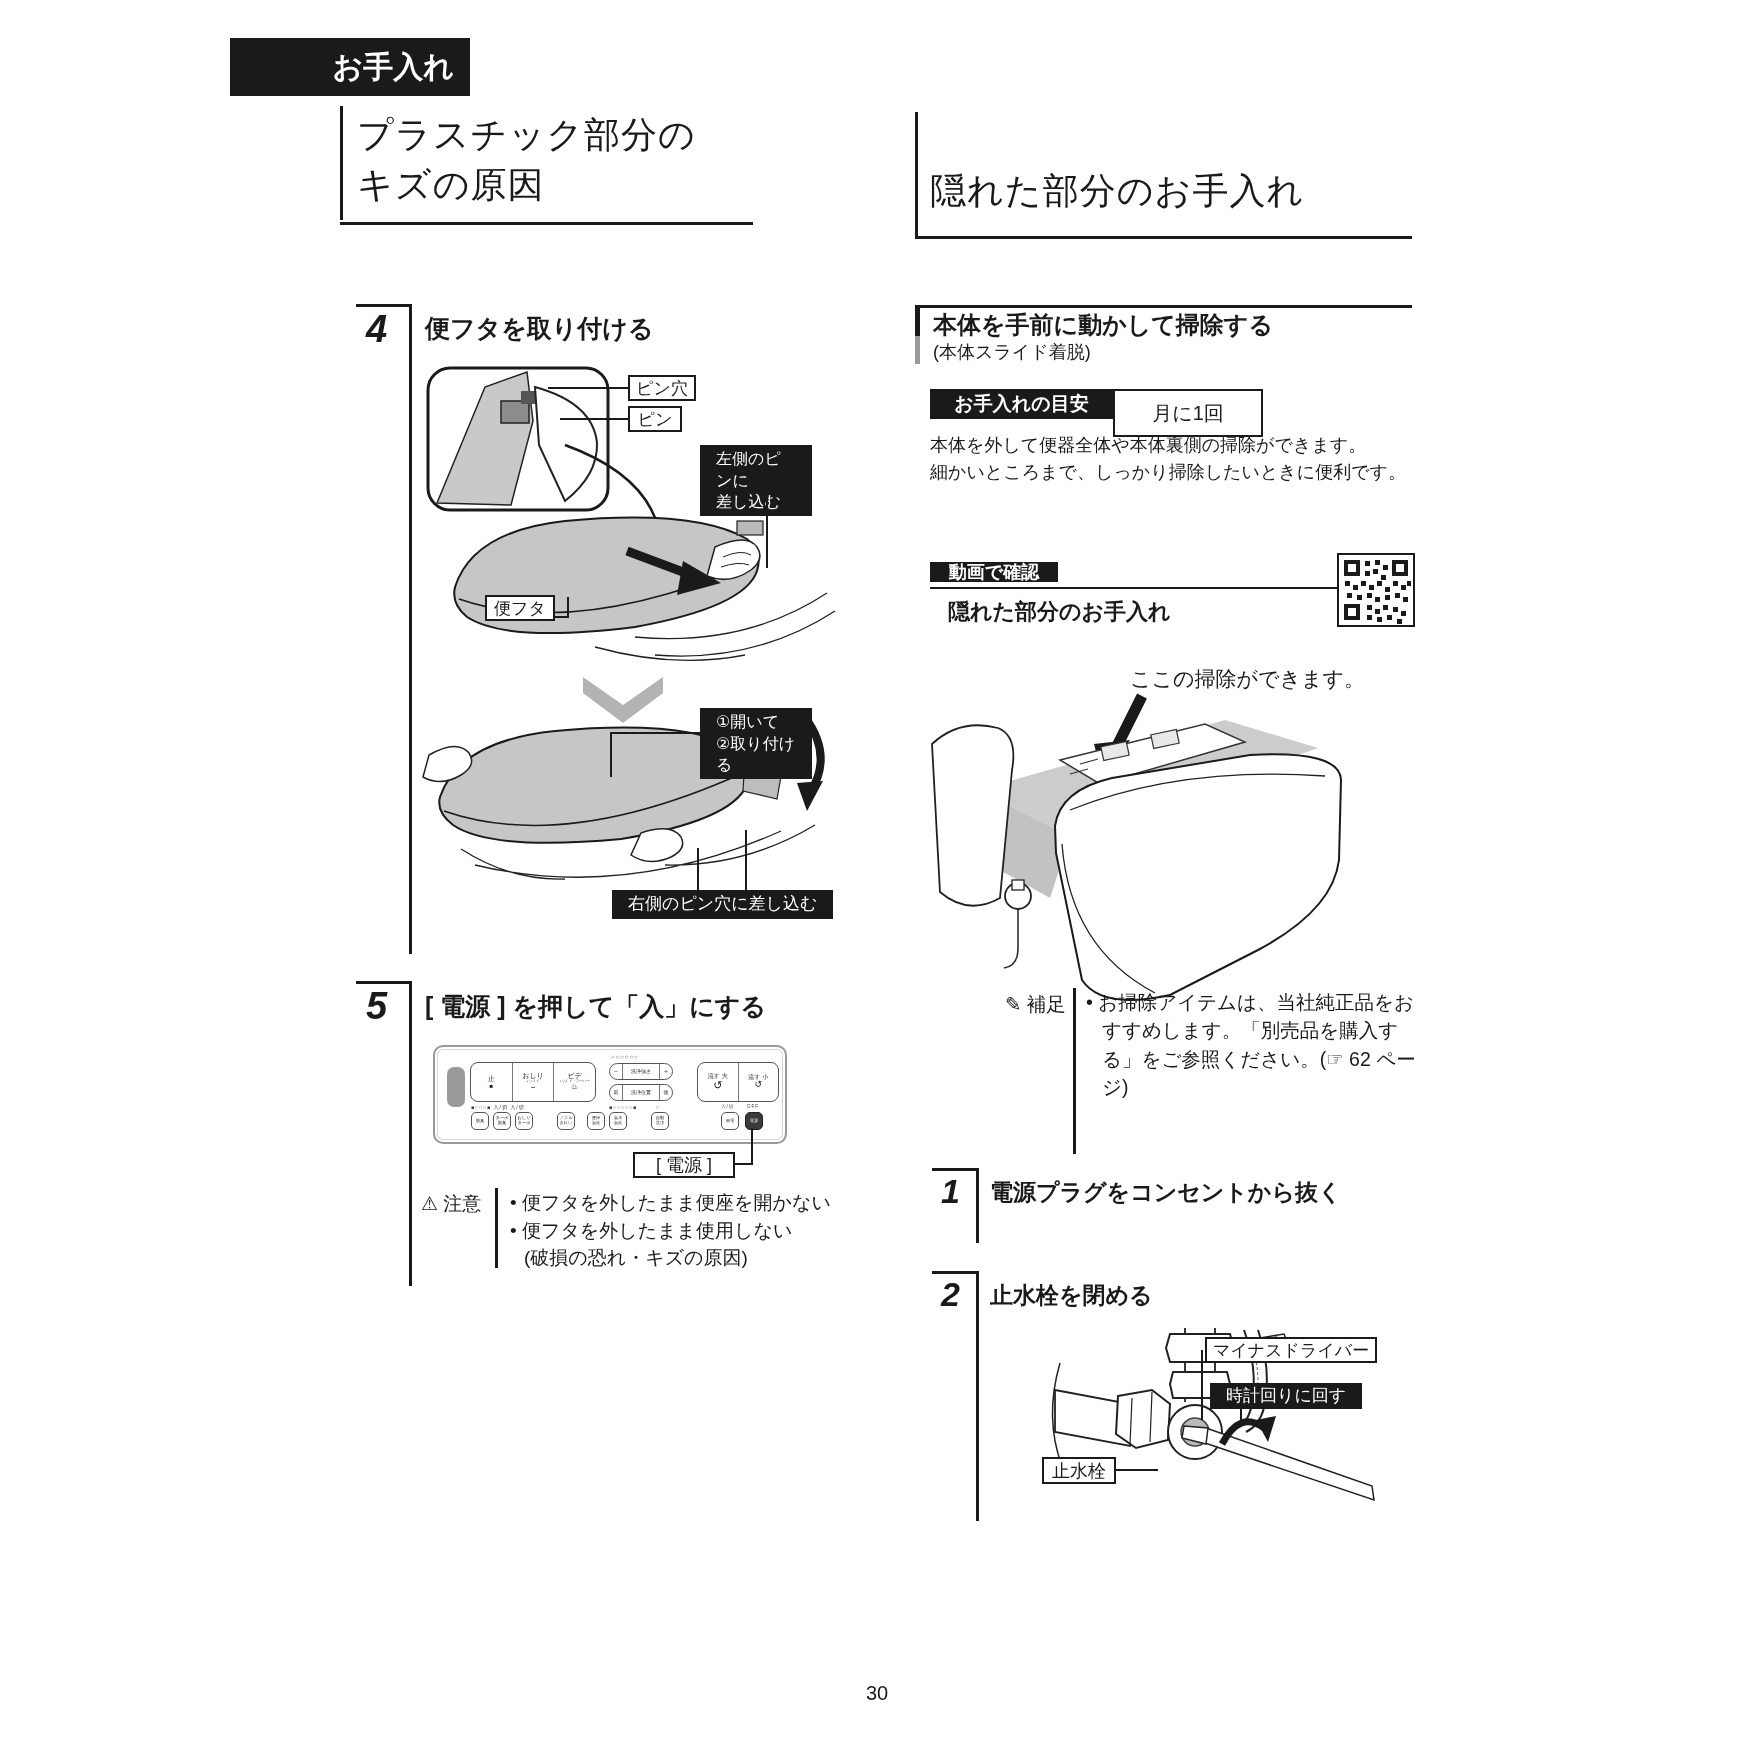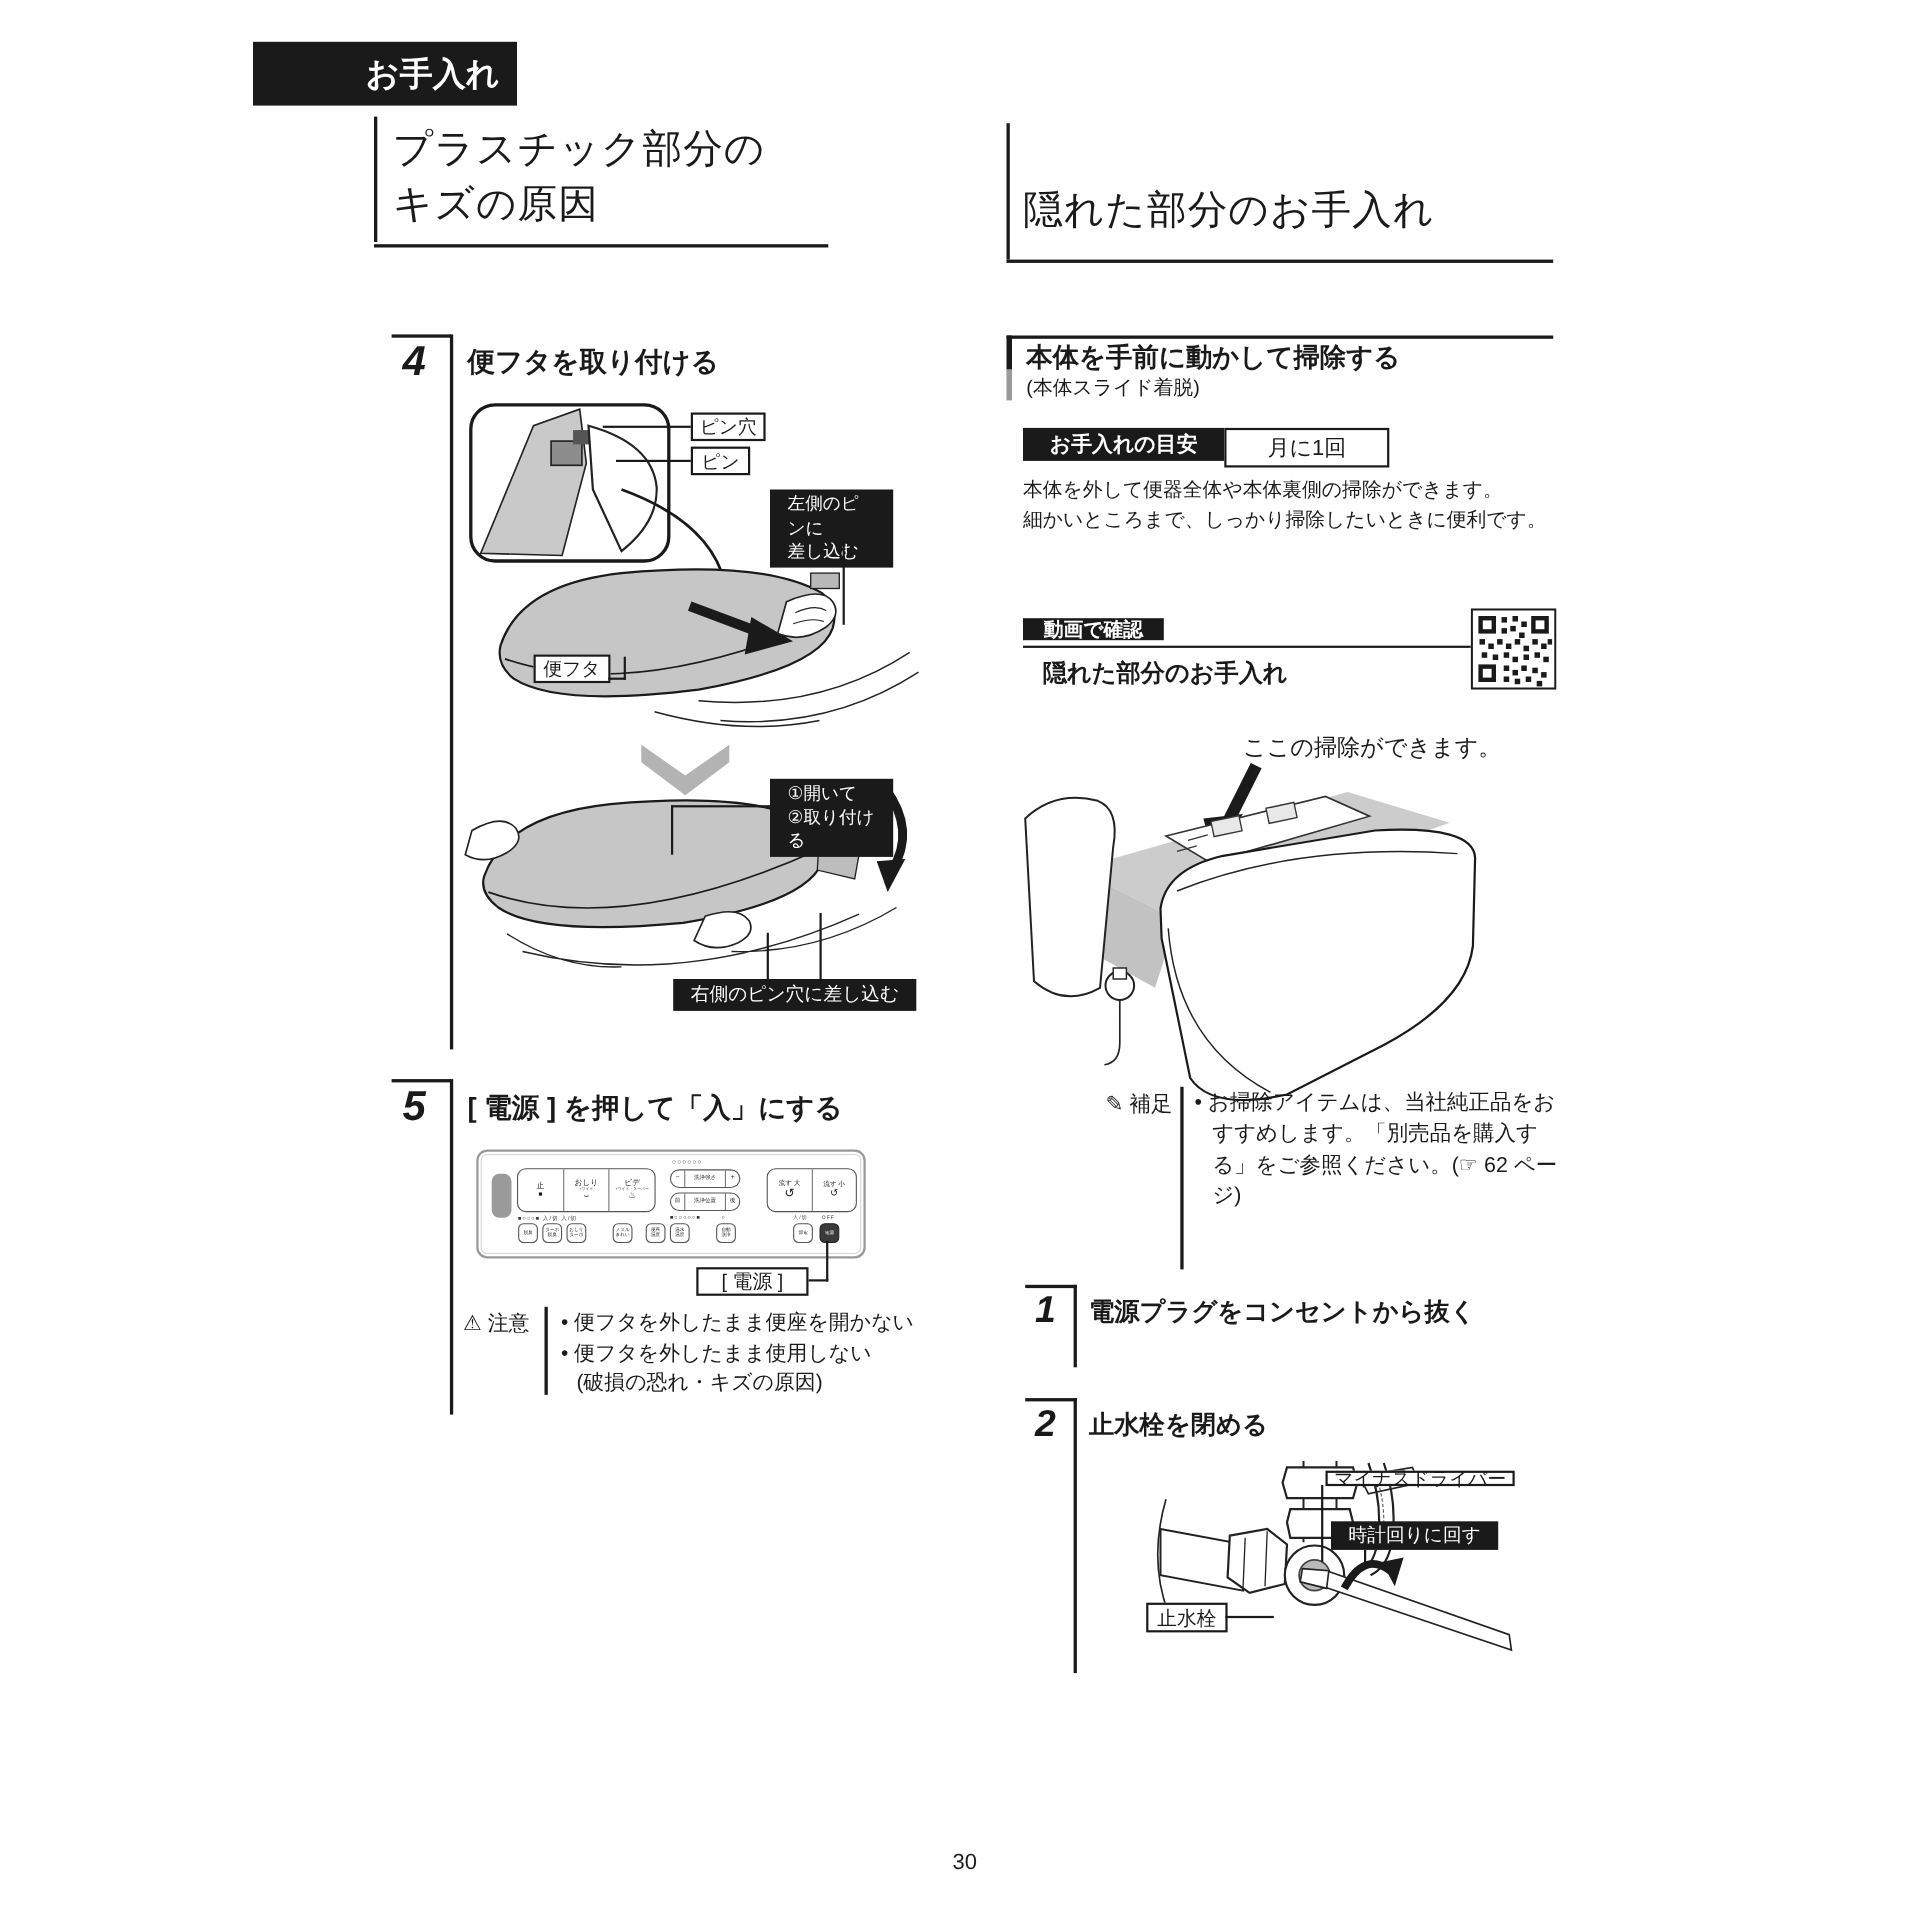--- a/index.html
+++ b/index.html
@@ -219,21 +219,21 @@
   <div class="caution-line caution-indent">(破損の恐れ・キズの原因)</div>
 </div>
 
 <div class="hline" style="left:915px;top:305px;width:497px;height:2.5px;"></div>
 <div class="abs" style="left:915px;top:305px;width:5px;height:31px;background:#1a1a1a;"></div>
 <div class="abs" style="left:915px;top:336px;width:5px;height:28px;background:#9a9a9a;"></div>
 <div class="abs" style="left:933px;top:309px;font-size:24px;font-weight:bold;">本体を手前に動かして掃除する</div>
 <div class="abs" style="left:933px;top:340px;font-size:18px;">(本体スライド着脱)</div>
 
 <div class="abs freq-black" style="left:930px;top:389px;width:183px;height:30px;">お手入れの目安</div>
-<div class="abs freq-white" style="left:1113px;top:389px;width:150px;height:36px;">月に1回</div>
+<div class="abs freq-white" style="left:1113px;top:389px;width:150px;height:48px;">月に1回</div>
 
 <div class="abs body-text pre" style="left:930px;top:432px;width:500px;">本体を外して便器全体や本体裏側の掃除ができます。
 細かいところまで、しっかり掃除したいときに便利です。</div>
 
 <div class="abs video-black" style="left:930px;top:562px;width:128px;height:20px;">動画で確認</div>
 <div class="hline" style="left:930px;top:587px;width:407px;height:2px;"></div>
 <div class="abs" style="left:948px;top:597px;font-size:22px;font-weight:bold;">隠れた部分のお手入れ</div>
 
 <svg class="abs" style="left:1337px;top:553px;" width="78" height="74" viewBox="0 0 78 74">
   <rect x="1" y="1" width="76" height="72" fill="#fff" stroke="#1a1a1a" stroke-width="2"></rect>
@@ -331,20 +331,20 @@
   <path d="M 258,2 Q 272,42 264,80 Q 259,98 246,104" fill="none" stroke="#222" stroke-width="2"></path>
   <path d="M 250,10 Q 262,44 256,78" fill="none" stroke="#555" stroke-width="1" stroke-dasharray="3,2"></path>
   <circle cx="195" cy="104" r="27" fill="#fff" stroke="#222" stroke-width="2"></circle>
   <circle cx="195" cy="104" r="14" fill="#b9b9b9" stroke="#444" stroke-width="1.5"></circle>
   <polygon points="206,100 372,158 374,172 202,114" fill="#fff" stroke="#222" stroke-width="1.5"></polygon>
   <polygon points="184,98 208,100 206,116 182,110" fill="#fff" stroke="#222" stroke-width="1.5"></polygon>
   <path d="M 222,116 Q 240,82 264,100" fill="none" stroke="#1a1a1a" stroke-width="7"></path>
   <polygon points="256,92 276,88 268,114" fill="#1a1a1a"></polygon>
 </svg>
 
-<div class="label-box" style="left:1205px;top:1337px;height:14px;font-size:17px;">マイナスドライバー</div>
+<div class="label-box" style="left:1205px;top:1337px;height:26px;font-size:17px;">マイナスドライバー</div>
 <div class="vline" style="left:1201px;top:1350px;width:2px;height:70px;"></div>
 <div class="black-label" style="left:1210px;top:1383px;height:26px;font-size:17px;">時計回りに回す</div>
 <div class="vline" style="left:1240px;top:1409px;width:2px;height:15px;"></div>
 <div class="label-box" style="left:1042px;top:1457px;width:74px;height:27px;font-size:18px;">止水栓</div>
 <div class="hline" style="left:1114px;top:1469px;width:44px;height:2px;"></div>
 
 <div class="page-num" style="top:1682px;">30</div>
 
 </body></html>

